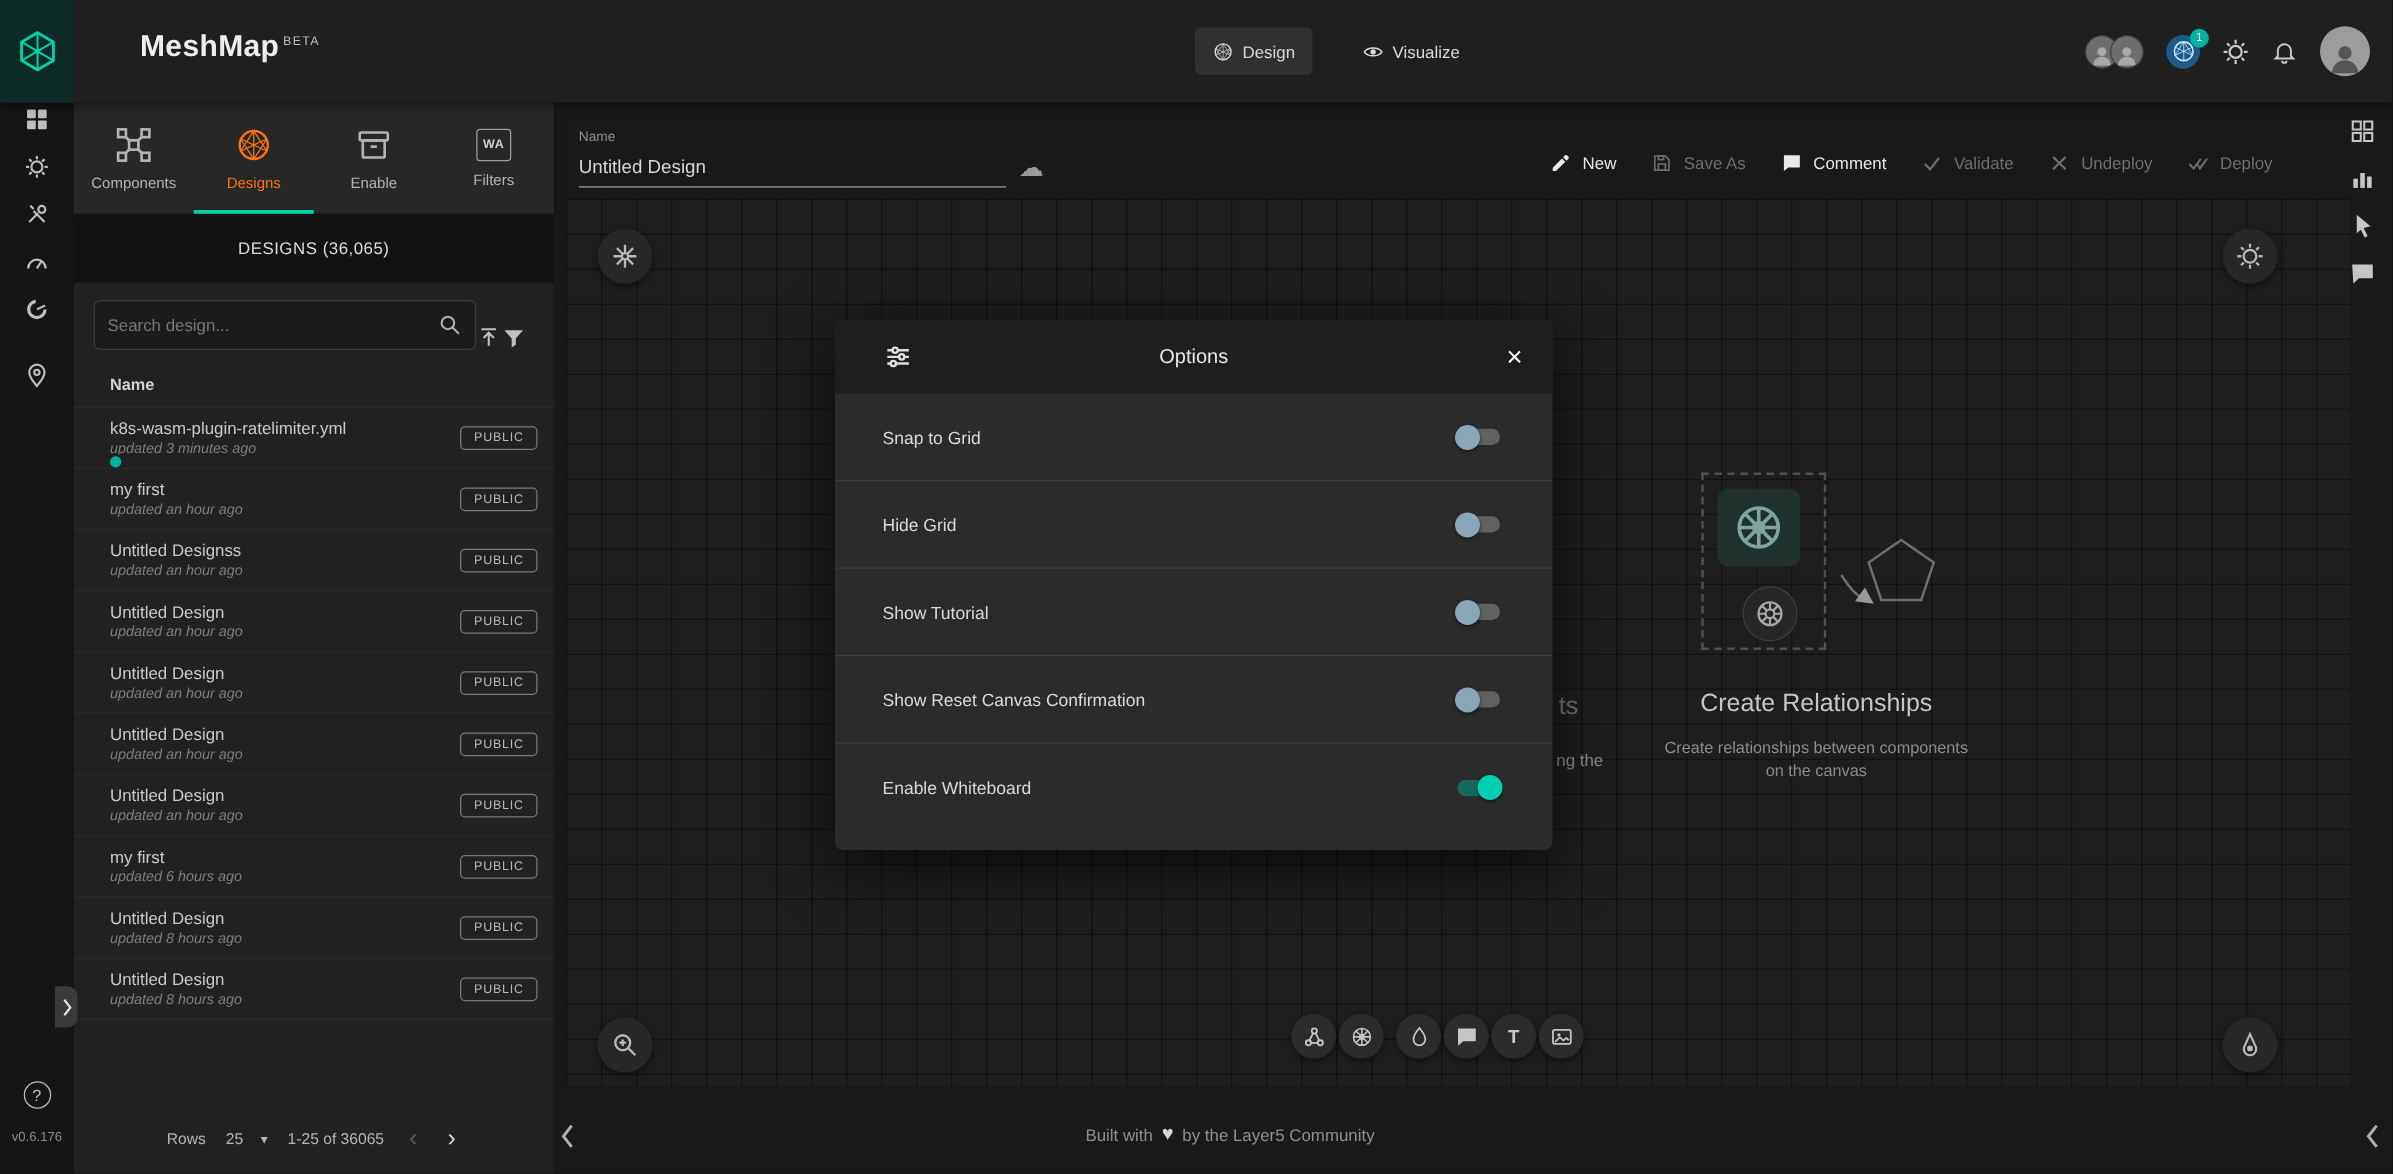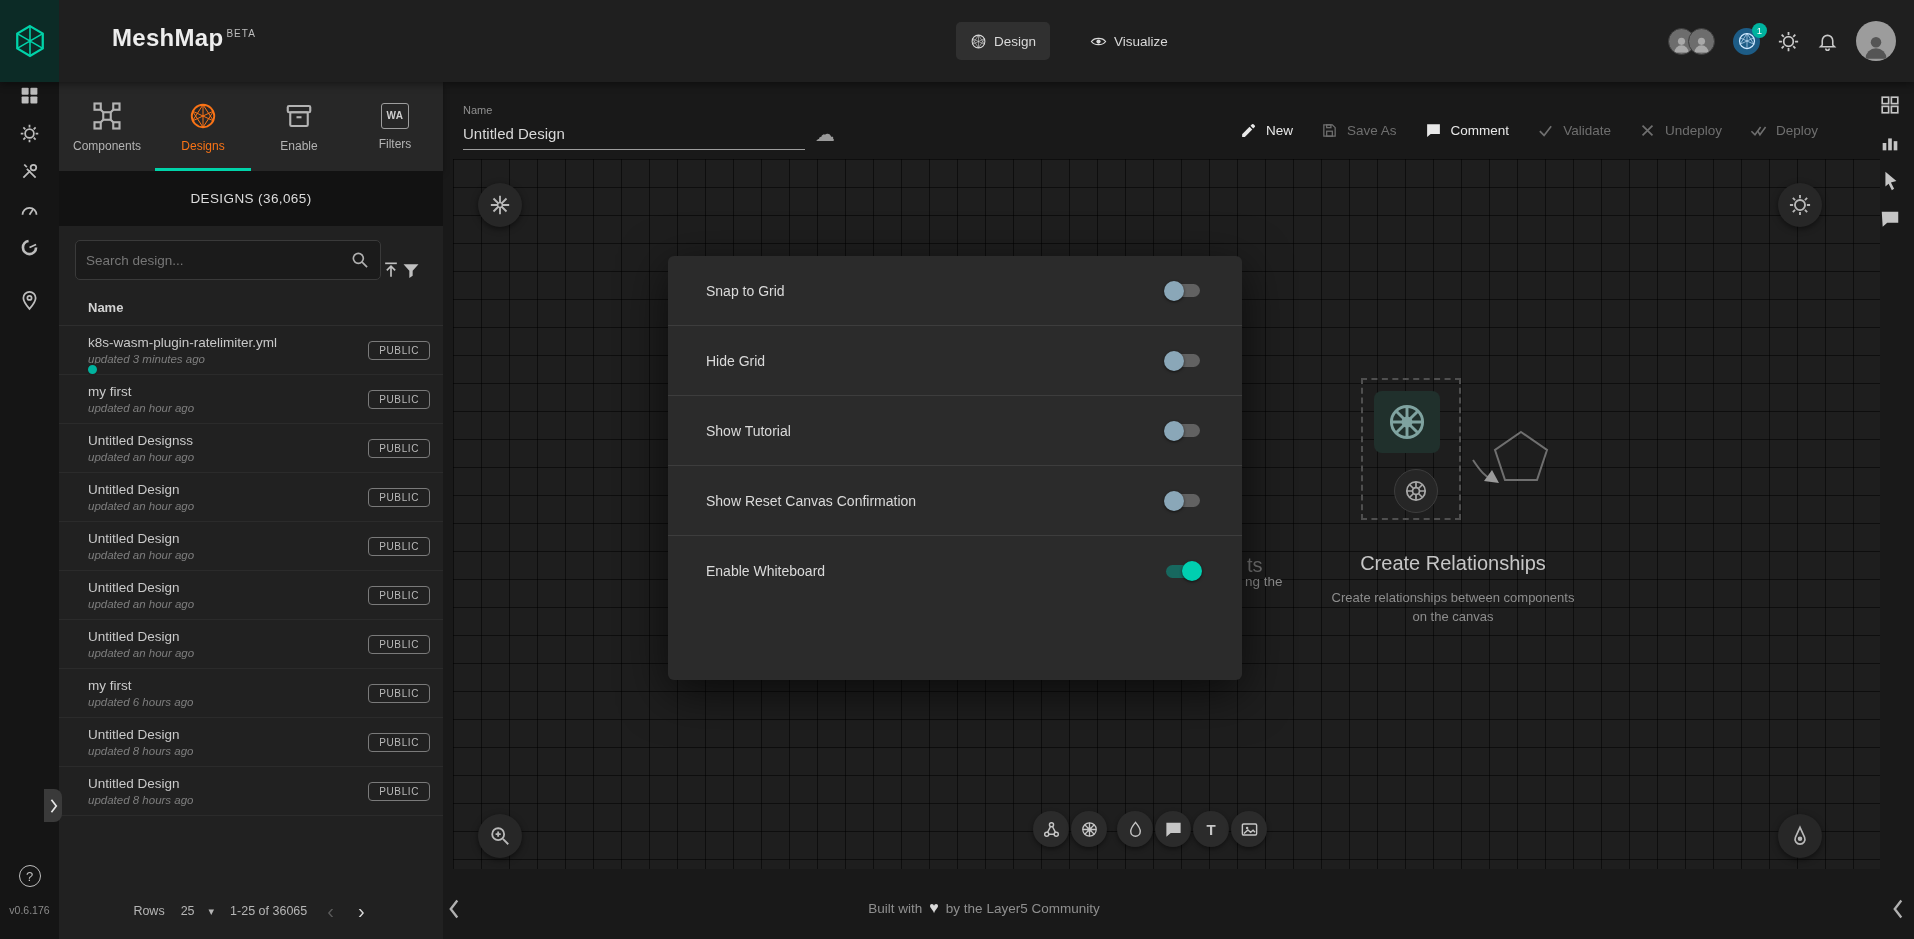--- a/index.html
+++ b/index.html
@@ -88,21 +88,21 @@
 .fab.gear-tr{left:1335px;top:101px}
 .fab.zoom{left:35px;top:732px}
 .fab.pen{left:1335px;top:732px}
 .wb-btn{position:absolute;top:729px;width:36px;height:36px;border-radius:50%;background:#2b2b2b;box-shadow:0 2px 5px rgba(0,0,0,.45);display:flex;align-items:center;justify-content:center;color:#c6c6c6;cursor:pointer;z-index:5}
 .wb-btn svg{width:19px;height:19px}
 .wb-t{font-size:15px;font-weight:bold;color:#c6c6c6}
 .hint-right{position:absolute;left:885px;top:470px;width:250px;text-align:center;z-index:2}
 .hint-title{font-size:20px;color:#c6c6c6}
 .hint-text{margin-top:14px;font-size:13px;line-height:1.45;color:#8d8d8d}
 .frag-title{position:absolute;left:804px;top:472px;font-size:20px;color:#737373;z-index:2}
-.frag-text{position:absolute;left:802px;top:492px;font-size:13.5px;color:#8d8d8d;z-index:2}
+.frag-text{position:absolute;left:802px;top:519px;font-size:13.5px;color:#8d8d8d;z-index:2}
 .sel-box{position:absolute;left:918px;top:296px;width:100px;height:142px;border:2px dashed #4f4f4f;z-index:2}
 .sel-tile{position:absolute;left:11px;top:11px;width:66px;height:62px;background:#20302c;border-radius:8px;display:flex;align-items:center;justify-content:center;color:#7fa3a0;cursor:pointer}
 .sel-tile svg{width:44px;height:44px}
 .sel-circle{position:absolute;left:31px;top:89px;width:44px;height:44px;border-radius:50%;background:#262626;border:1px solid #3d3d3d;display:flex;align-items:center;justify-content:center;color:#a8a8a8;cursor:pointer}
 .sel-circle svg{width:26px;height:26px}
 .rel-arrow{position:absolute;left:1026px;top:342px;z-index:2}
 
 
 .right-strip{position:absolute;right:0;top:82px;width:48px;display:flex;flex-direction:column;align-items:center;padding-top:12px;gap:16px;z-index:20}
 .right-strip .strip-icon{width:22px;height:22px;color:#c5c5c5}
@@ -587,20 +587,32 @@
         <polyline points="11,4 4,13 11,22"></polyline>
       </svg>
     </span>
   <span class="edge-chevron chv-br">
       <svg viewBox="0 0 16 26" fill="none" stroke="currentColor" stroke-width="2.5">
         <polyline points="11,4 4,13 11,22"></polyline>
       </svg>
     </span>
 
   <div class="modal">
+    <div class="modal-header">
+      <span class="tune">
+        <svg viewBox="0 0 24 24" fill="none" stroke="currentColor" stroke-width="2">
+            <path d="M3 6.5 H21 M3 12 H21 M3 17.5 H21"></path>
+            <circle cx="9.5" cy="6.5" r="2.2" fill="#1e1e1e"></circle>
+            <circle cx="15" cy="12" r="2.2" fill="#1e1e1e"></circle>
+            <circle cx="8" cy="17.5" r="2.2" fill="#1e1e1e"></circle>
+          </svg>
+      </span>
+      <span class="modal-title">Options</span>
+      <span class="modal-close">×</span>
+    </div>
     <div class="modal-body">
       <div class="opt-row">
         <span class="opt-label">Snap to Grid</span>
         <span class="switch">
             <span class="track"></span>
             <span class="knob"></span>
           </span>
       </div>
       <div class="opt-row">
         <span class="opt-label">Hide Grid</span>

